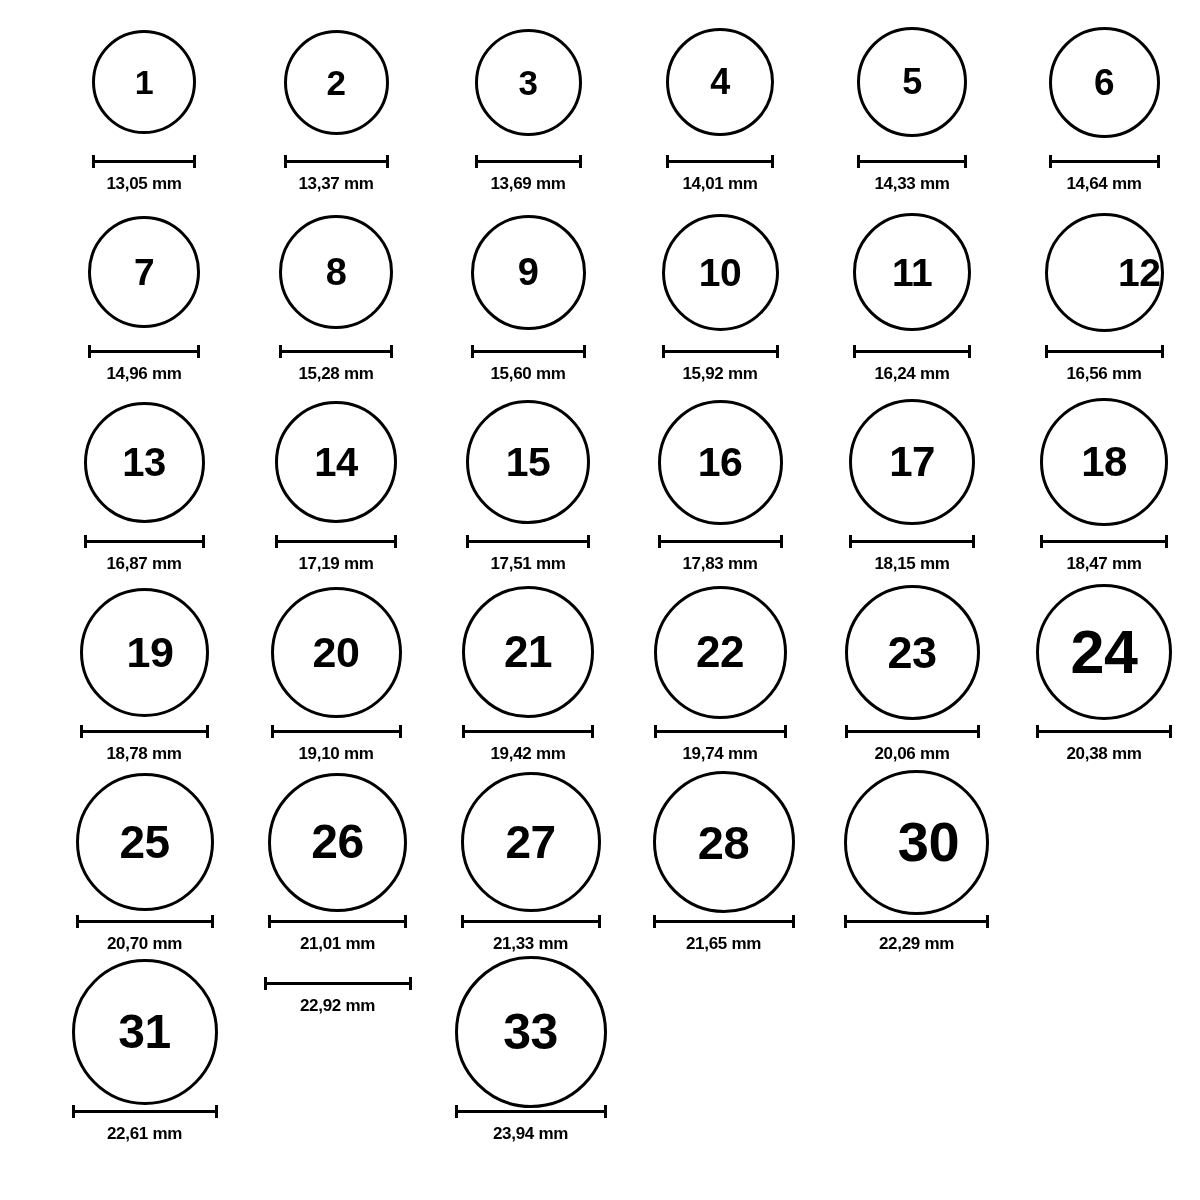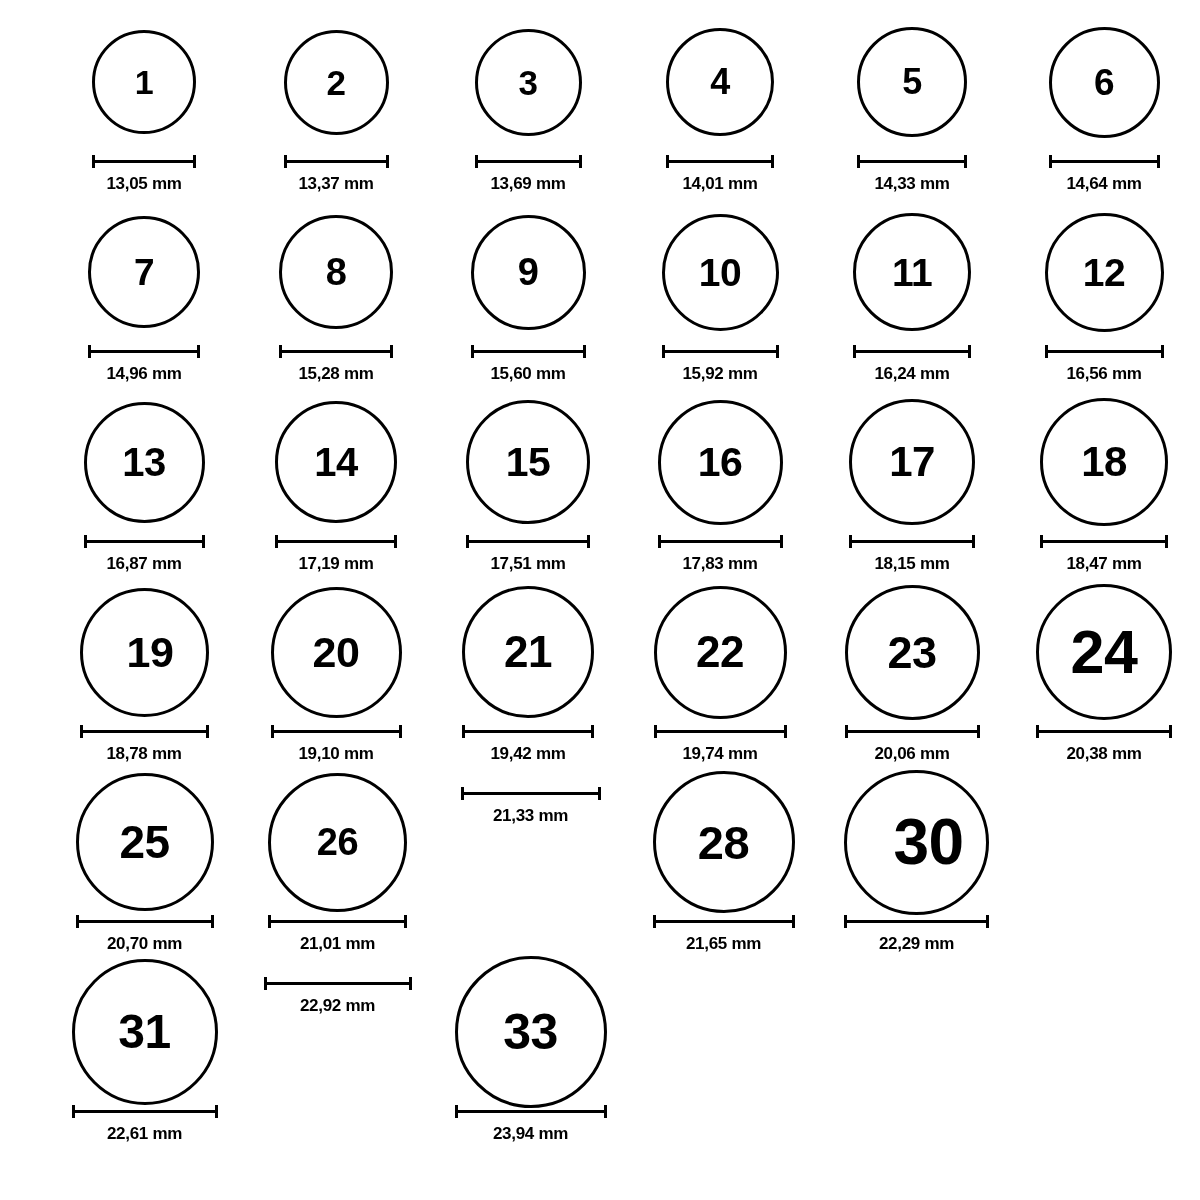--- a/index.html
+++ b/index.html
@@ -255,21 +255,21 @@
         <div class="measure">
           <div class="bar" style="width: 118px;">
             <div class="cap left"></div>
             <div class="cap right"></div>
           </div>
         </div>
         <div class="label">16,24 mm</div>
       </div>
       <div class="cell">
         <div class="circle-wrap">
-          <div class="circle" style="width: 119px; height: 119px;">
+          <div class="circle" style="width: 119px; height: 119px; justify-content: flex-end;">
             <span style="font-size: 39px;">12</span>
           </div>
         </div>
         <div class="measure">
           <div class="bar" style="width: 119px;">
             <div class="cap left"></div>
             <div class="cap right"></div>
           </div>
         </div>
         <div class="label">16,56 mm</div>
@@ -458,32 +458,37 @@
           <div class="bar" style="width: 138px;">
             <div class="cap left"></div>
             <div class="cap right"></div>
           </div>
         </div>
         <div class="label">20,70 mm</div>
       </div>
       <div class="cell">
         <div class="circle-wrap">
           <div class="circle" style="width: 139px; height: 139px;">
-            <span style="font-size: 38px;">26</span>
+            <span style="font-size: 48px;">26</span>
           </div>
         </div>
         <div class="measure">
           <div class="bar" style="width: 139px;">
             <div class="cap left"></div>
             <div class="cap right"></div>
           </div>
         </div>
         <div class="label">21,01 mm</div>
       </div>
       <div class="cell">
+        <div class="circle-wrap">
+          <div class="circle" style="width: 140px; height: 140px;">
+            <span style="font-size: 46px;">27</span>
+          </div>
+        </div>
         <div class="measure">
           <div class="bar" style="width: 140px;">
             <div class="cap left"></div>
             <div class="cap right"></div>
           </div>
         </div>
         <div class="label">21,33 mm</div>
       </div>
       <div class="cell">
         <div class="circle-wrap">
@@ -495,21 +500,21 @@
           <div class="bar" style="width: 142px;">
             <div class="cap left"></div>
             <div class="cap right"></div>
           </div>
         </div>
         <div class="label">21,65 mm</div>
       </div>
       <div class="cell">
         <div class="circle-wrap">
           <div class="circle" style="width: 145px; height: 145px;">
-            <span style="font-size: 64px; margin-left: 24px;">30</span>
+            <span style="font-size: 56px; margin-left: 24px;">30</span>
           </div>
         </div>
         <div class="measure">
           <div class="bar" style="width: 145px;">
             <div class="cap left"></div>
             <div class="cap right"></div>
           </div>
         </div>
         <div class="label">22,29 mm</div>
       </div>

